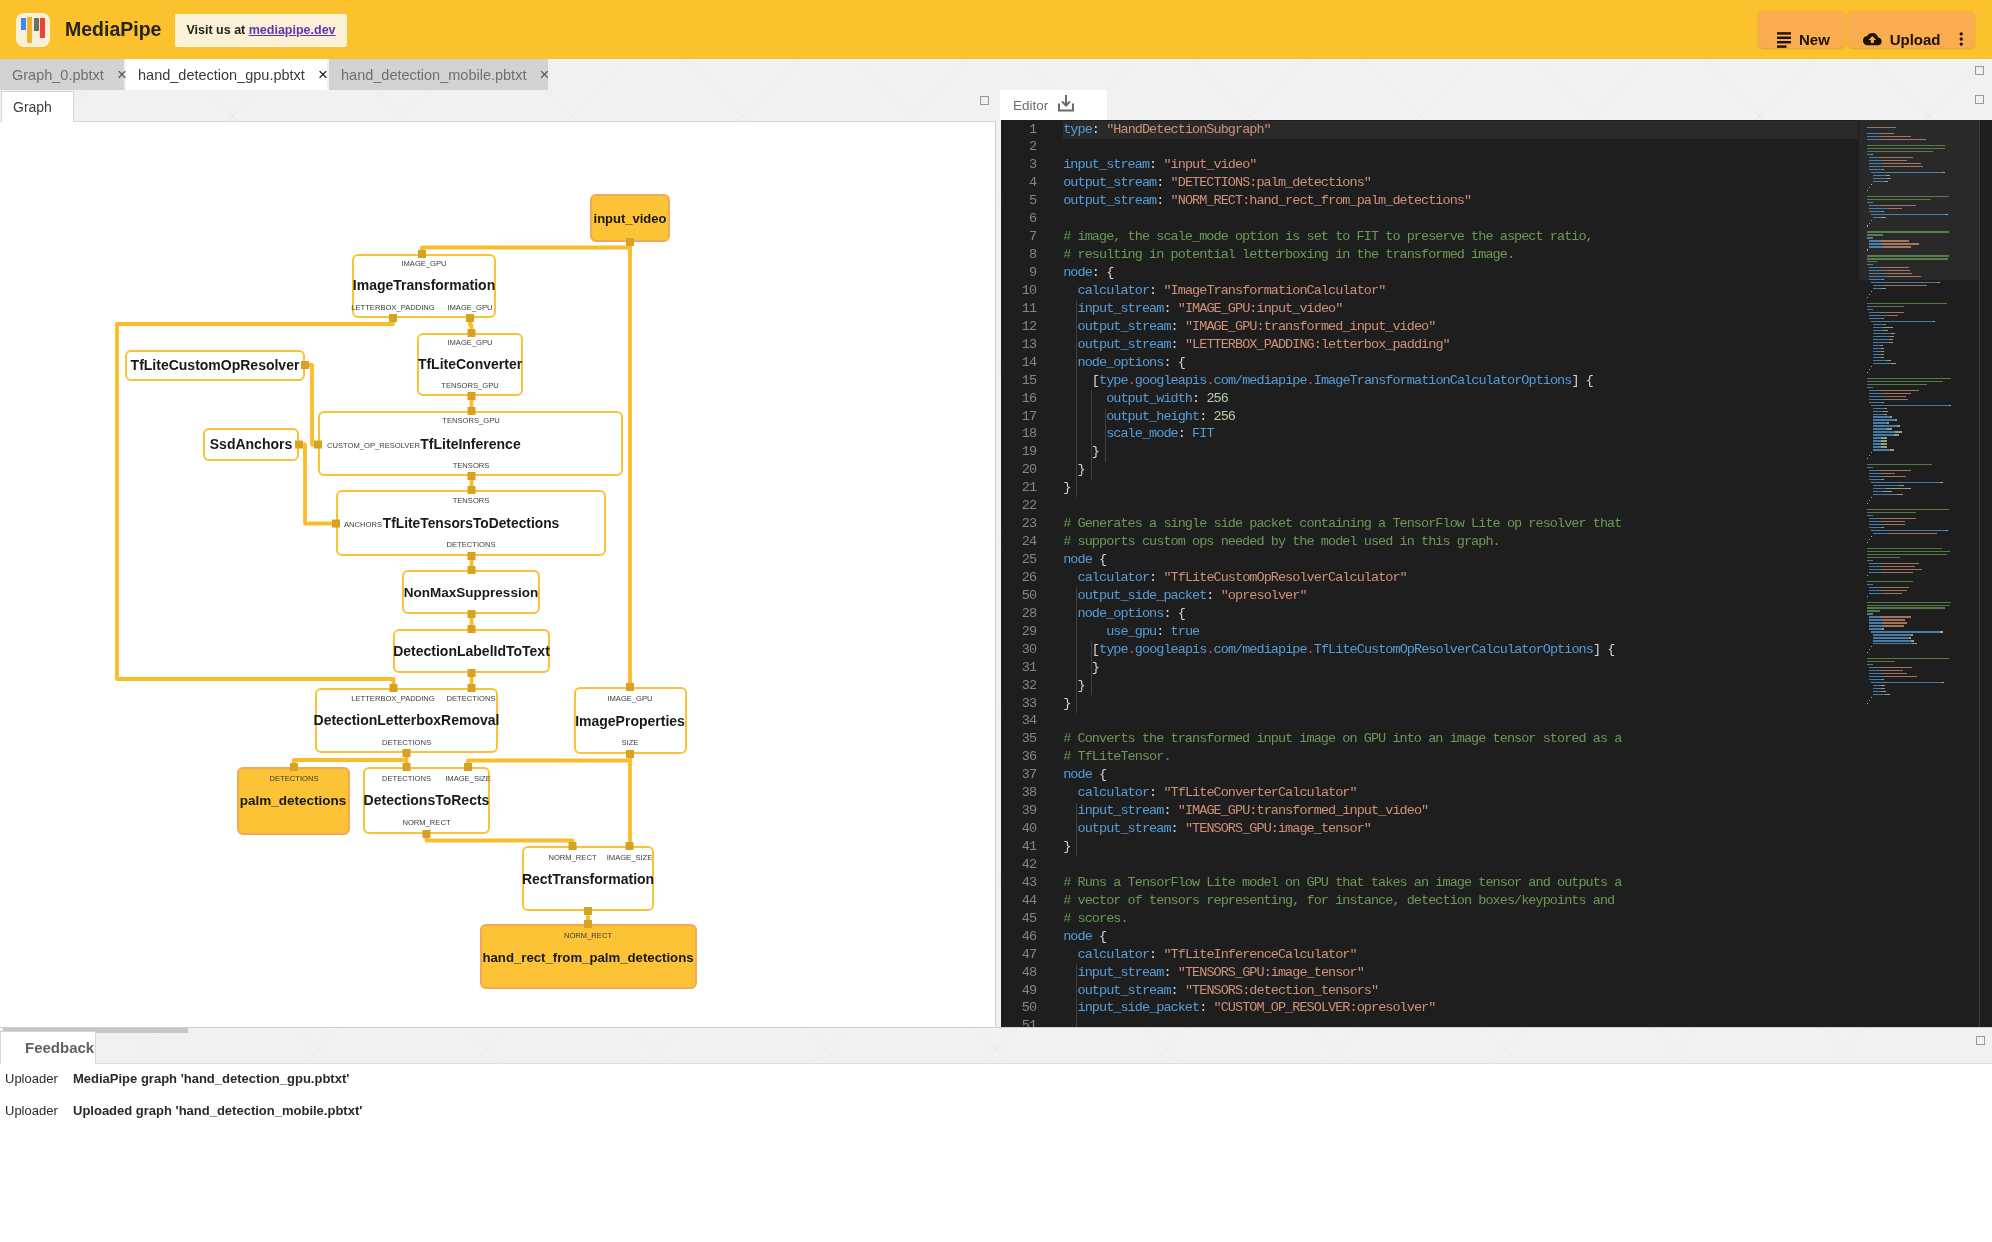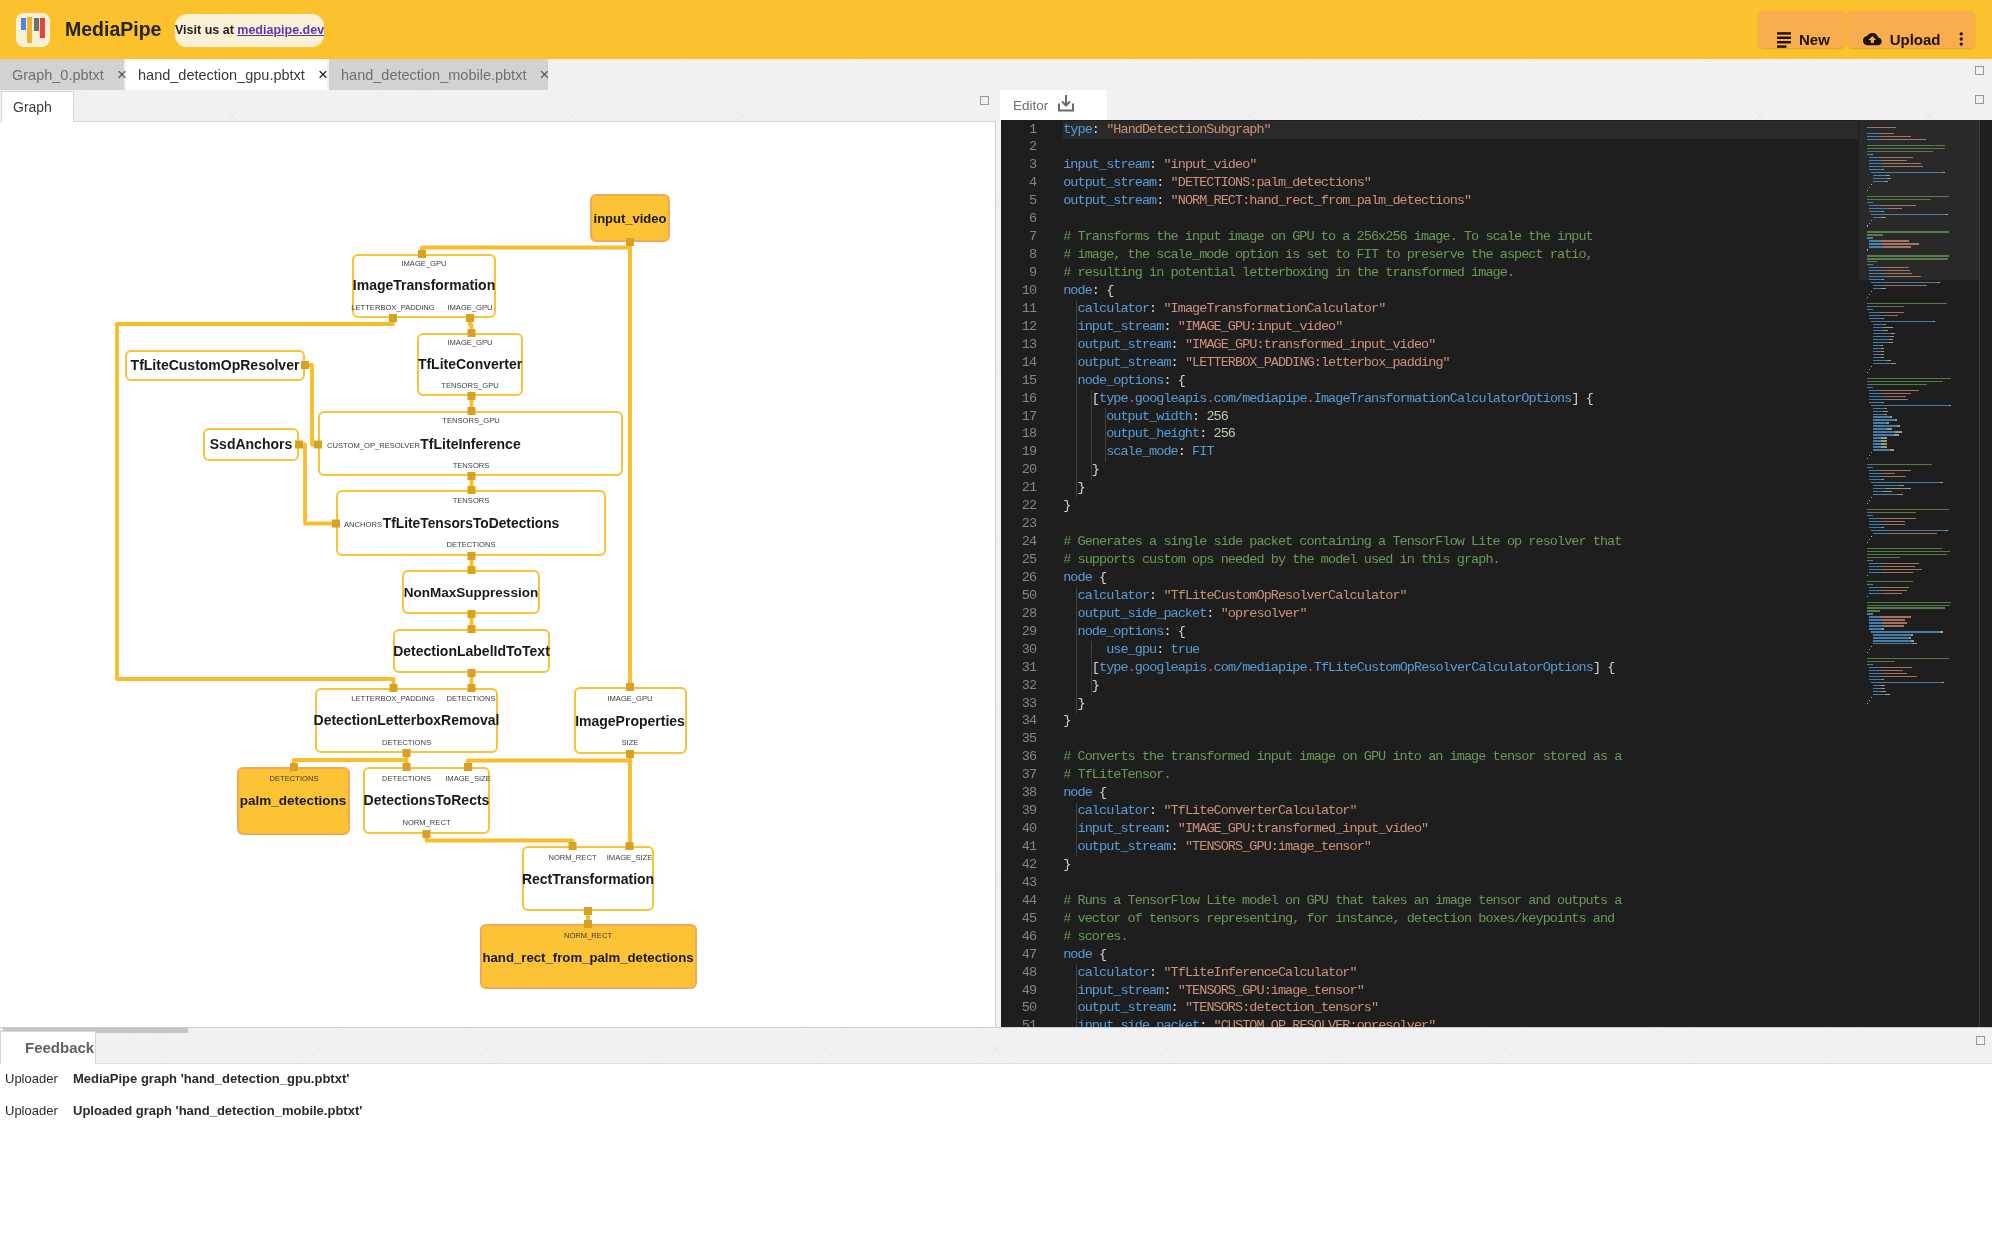--- a/index.html
+++ b/index.html
@@ -3,21 +3,21 @@
 *{margin:0;padding:0;box-sizing:border-box}
 html,body{width:1992px;height:1242px;overflow:hidden;font-family:"Liberation Sans",sans-serif;background:#f1f1f1}
 #app{position:absolute;inset:0;
  background-image:repeating-linear-gradient(45deg,rgba(0,0,0,0.018) 0 1px,transparent 1px 120px),repeating-linear-gradient(-45deg,rgba(0,0,0,0.018) 0 1px,transparent 1px 120px);
  background-color:#f1f1f1}
 
 #hdr{position:absolute;left:0;top:0;width:1992px;height:59px;background:#fcc22e}
 #logo{position:absolute;left:16px;top:13px;width:34px;height:34px;background:#faf0d8;border-radius:8px}
 #logo i{position:absolute;display:block}
 #ttl{position:absolute;left:65px;top:18px;font-size:19.5px;font-weight:bold;color:#262420}
-#visit{position:absolute;left:175px;top:14px;width:149px;height:33px;background:#fbf1d7;border-radius:12px;
+#visit{position:absolute;left:175px;top:14px;width:172px;height:33px;background:#fbf1d7;border-radius:2px;
  font-size:12.5px;font-weight:bold;color:#222;text-align:center;line-height:33px;white-space:nowrap}
 #visit u{color:#5e35b1;font-weight:bold}
 .hbtn{position:absolute;top:11px;height:37px;background:#f9ad4e;border-radius:5px;color:#1d1200;
  font-size:15px;font-weight:bold;display:flex;align-items:flex-end;box-shadow:0 1px 2px rgba(0,0,0,.15)}
 #bnew{left:1758px;width:87px;padding-left:19px}
 #bup{left:1847px;width:128px;padding-left:16px}
 .hbtn svg{margin-right:8px}
 
 #ftabs{position:absolute;left:0;top:59px;width:1992px;height:31px}
 .ftab{position:absolute;top:0;height:31px;background:#d2d2d2;color:#6f6f6f;font-size:14.5px;line-height:31px;padding:0 12px;white-space:nowrap}
@@ -266,21 +266,20 @@
 <div class="gl">50</div>
 <div class="gl">51</div>
       </div>
  <div id="codearea">
         <div class="cl"><i class="k">type</i><i class="d">:</i> <i class="s">"HandDetectionSubgraph"</i></div>
 <div class="cl">&nbsp;</div>
 <div class="cl"><i class="k">input_stream</i><i class="d">:</i> <i class="s">"input_video"</i></div>
 <div class="cl"><i class="k">output_stream</i><i class="d">:</i> <i class="s">"DETECTIONS:palm_detections"</i></div>
 <div class="cl"><i class="k">output_stream</i><i class="d">:</i> <i class="s">"NORM_RECT:hand_rect_from_palm_detections"</i></div>
 <div class="cl">&nbsp;</div>
-<div class="cl"><i class="c"># Transforms the input image on GPU to a 256x256 image. To scale the input</i></div>
 <div class="cl"><i class="c"># image, the scale_mode option is set to FIT to preserve the aspect ratio,</i></div>
 <div class="cl"><i class="c"># resulting in potential letterboxing in the transformed image.</i></div>
 <div class="cl"><i class="k">node</i><i class="d">: {</i></div>
 <div class="cl">&nbsp;&nbsp;<i class="k">calculator</i><i class="d">:</i> <i class="s">"ImageTransformationCalculator"</i></div>
 <div class="cl">&nbsp;&nbsp;<i class="k">input_stream</i><i class="d">:</i> <i class="s">"IMAGE_GPU:input_video"</i></div>
 <div class="cl">&nbsp;&nbsp;<i class="k">output_stream</i><i class="d">:</i> <i class="s">"IMAGE_GPU:transformed_input_video"</i></div>
 <div class="cl">&nbsp;&nbsp;<i class="k">output_stream</i><i class="d">:</i> <i class="s">"LETTERBOX_PADDING:letterbox_padding"</i></div>
 <div class="cl">&nbsp;&nbsp;<i class="k">node_options</i><i class="d">: {</i></div>
 <div class="cl">&nbsp;&nbsp;&nbsp;&nbsp;<i class="d">[</i><i class="k">type</i><i class="r">.</i><i class="k">googleapis</i><i class="r">.</i><i class="k">com/mediapipe</i><i class="r">.</i><i class="k">ImageTransformationCalculatorOptions</i><i class="d">] {</i></div>
 <div class="cl">&nbsp;&nbsp;&nbsp;&nbsp;&nbsp;&nbsp;<i class="k">output_width</i><i class="d">:</i> <i class="n">256</i></div>

